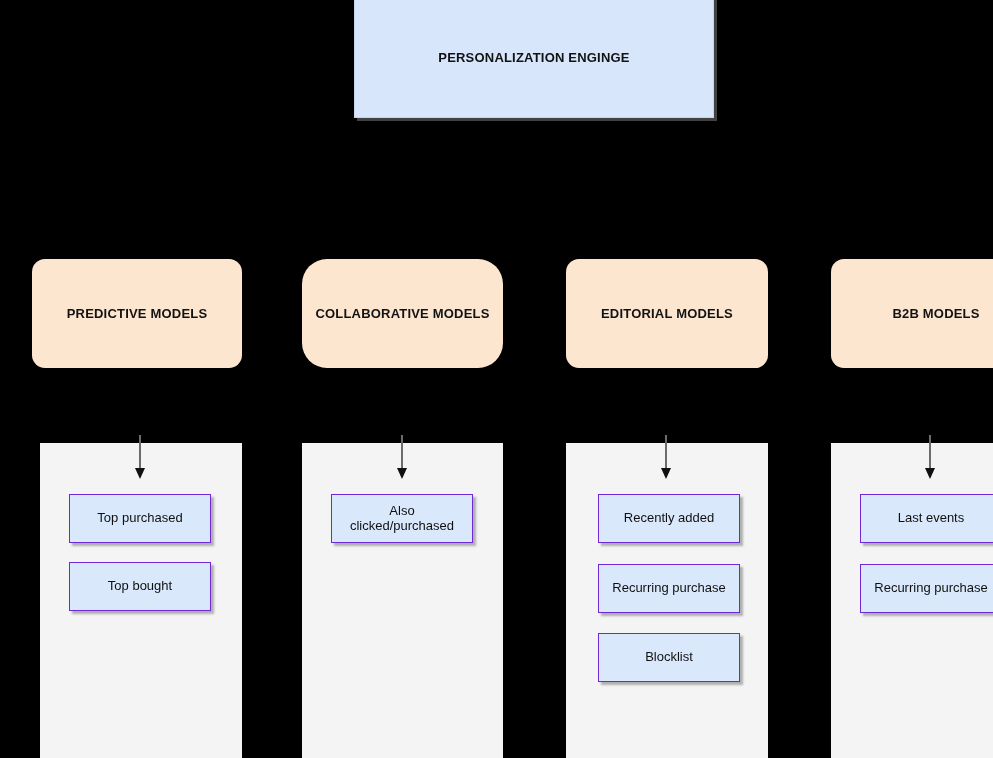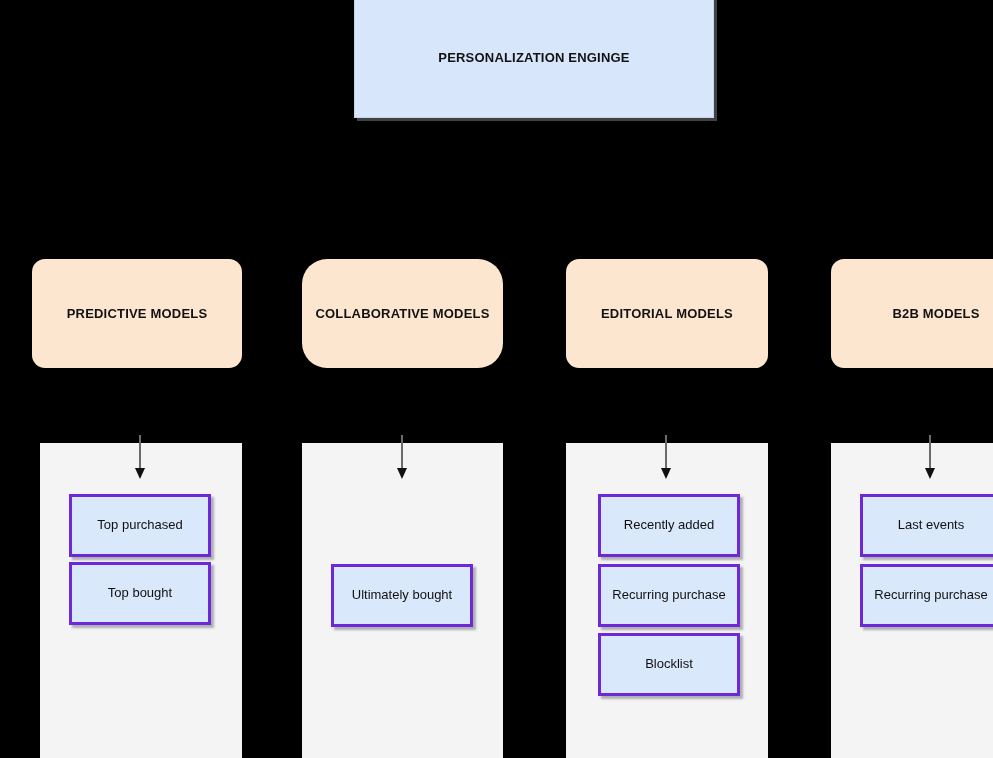--- a/index.html
+++ b/index.html
@@ -97,23 +97,23 @@
     width: 0;
     height: 0;
     border-left: 5px solid transparent;
     border-right: 5px solid transparent;
     border-top: 11px solid #101010;
   }
 
   
   .item-box {
     position: absolute;
-    height: 63px;
+    height: 49px;
     background: #dae8fc;
-    border: 3px solid #6d28d9;
+    border: 1px solid #6d28d9;
     box-sizing: border-box;
     display: flex;
     align-items: center;
     justify-content: center;
     box-shadow: 3px 3px 2px rgba(130,130,130,0.6);
   }
   .item-box .label {
     font-size: 13px;
     color: #101010;
     text-align: center;
@@ -146,22 +146,22 @@
   </div>
 
   <div class="model-box" style="left:262px; width:201px;border-radius:25px;">
     <span class="label">COLLABORATIVE MODELS</span>
   </div>
   <div class="lane" style="left:262px; width:201px;"></div>
   <div class="arrow" style="left:355px;">
     <div class="shaft"></div>
     <div class="head"></div>
   </div>
-  <div class="item-box" style="left:291px; top:564px; width:142px;">
-    <span class="label">Ultimately bought</span>
+  <div class="item-box" style="left:291px; top:494px; width:142px;">
+    <span class="label">Also clicked/purchased</span>
   </div>
 
   <div class="model-box" style="left:526px; width:202px;">
     <span class="label">EDITORIAL MODELS</span>
   </div>
   <div class="lane" style="left:526px; width:202px;"></div>
   <div class="arrow" style="left:619px;">
     <div class="shaft"></div>
     <div class="head"></div>
   </div>

